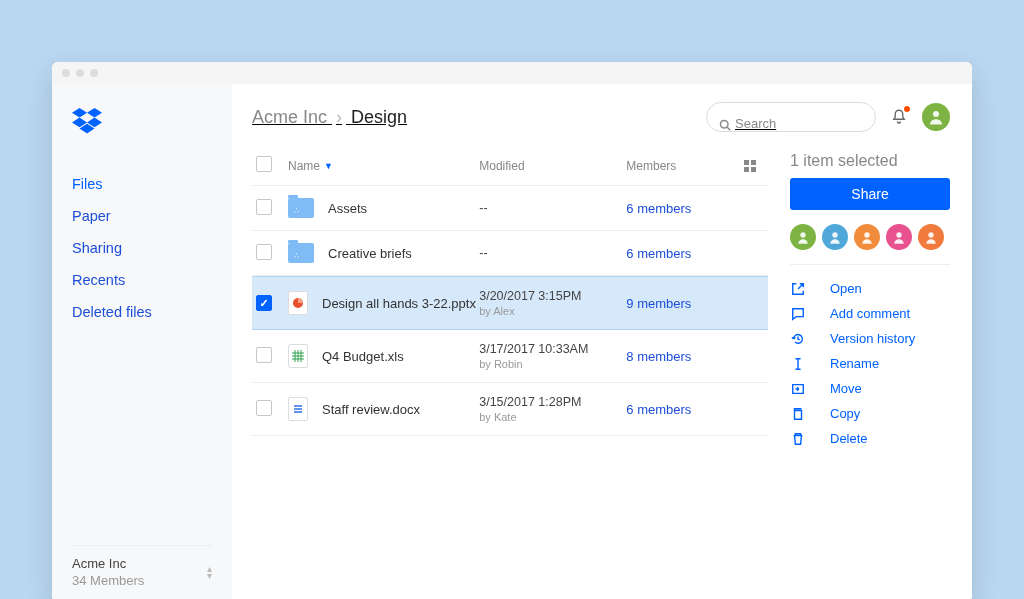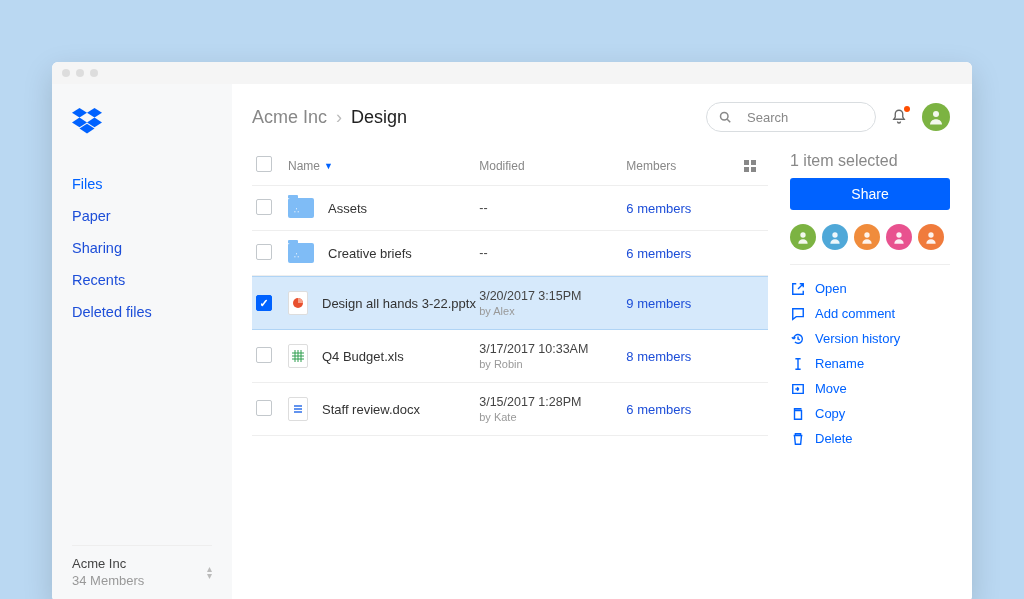--- a/index.html
+++ b/index.html
@@ -69,39 +69,40 @@
   flex-direction:column;
   background:#fff;
   padding: 18px 22px 0 20px;
   min-width:0;
 }
 .topbar {
   display:flex;
   align-items:center;
   gap:14px;
   margin-bottom: 18px;
+  text-decoration: underline;
 }
 .breadcrumb {
   font-size:18px;
   color:#222;
   flex:1;
 }
 .breadcrumb .crumb-parent { color:#888; }
 .breadcrumb .sep { color:#bbb; margin:0 4px; }
 .search {
   width:170px;
   height:30px;
   border:1px solid #d9dde0;
   border-radius:15px;
   display:flex;
-  align-items:center;
+  align-items:flex-end;
   padding:0 12px;
   color:#888;
   font-size:13px;
-  gap:16px;
+  gap:4px;
 }
 .bell { position:relative; cursor:pointer; }
 .bell .badge { position:absolute; top:-2px; right:-2px; width:6px;height:6px;border-radius:50%;background:#ff4d00; }
 .avatar { width:28px;height:28px;border-radius:50%;background:#7cb342;display:flex;align-items:center;justify-content:center; }
 
 .content { display:flex; flex:1; min-height:0; gap:22px; }
 .file-list { flex:1; min-width:0; }
 .list-header {
   display:flex;
   align-items:center;
@@ -156,21 +157,21 @@
   border-radius:3px;
   padding:8px 0;
   font-size:14px;
   font-weight:500;
   cursor:pointer;
   margin-bottom:14px;
 }
 .member-row { display:flex; gap:6px; margin-bottom:16px; padding-bottom:14px; border-bottom:1px solid #eee; }
 .mava { width:26px;height:26px;border-radius:50%; display:flex;align-items:center;justify-content:center;}
 .actions { display:flex; flex-direction:column; gap:10px; }
-.action { display:flex; align-items:center; gap:10px; color:#0062ff; cursor:pointer; font-size:13px; }
+.action { display:flex; align-items:center; gap:25px; color:#0062ff; cursor:pointer; font-size:13px; }
 .action .aicon { width:15px; display:flex; justify-content:center; }
 
 svg { display:block; }
 </style>
 </head>
 <body>
 
 <div class="window">
   <div class="titlebar">
     <div class="dot"></div>

